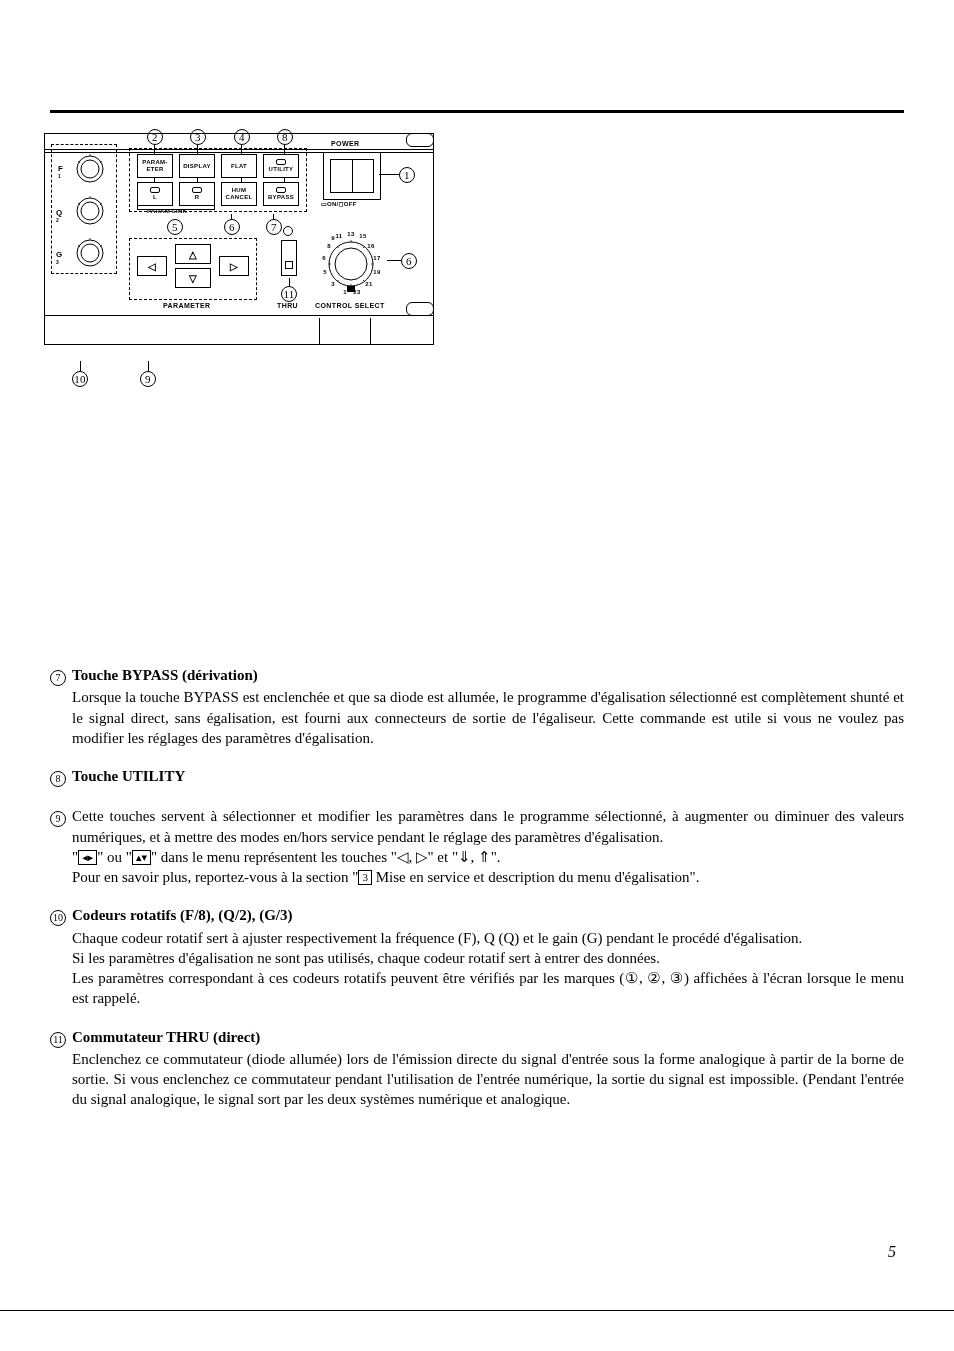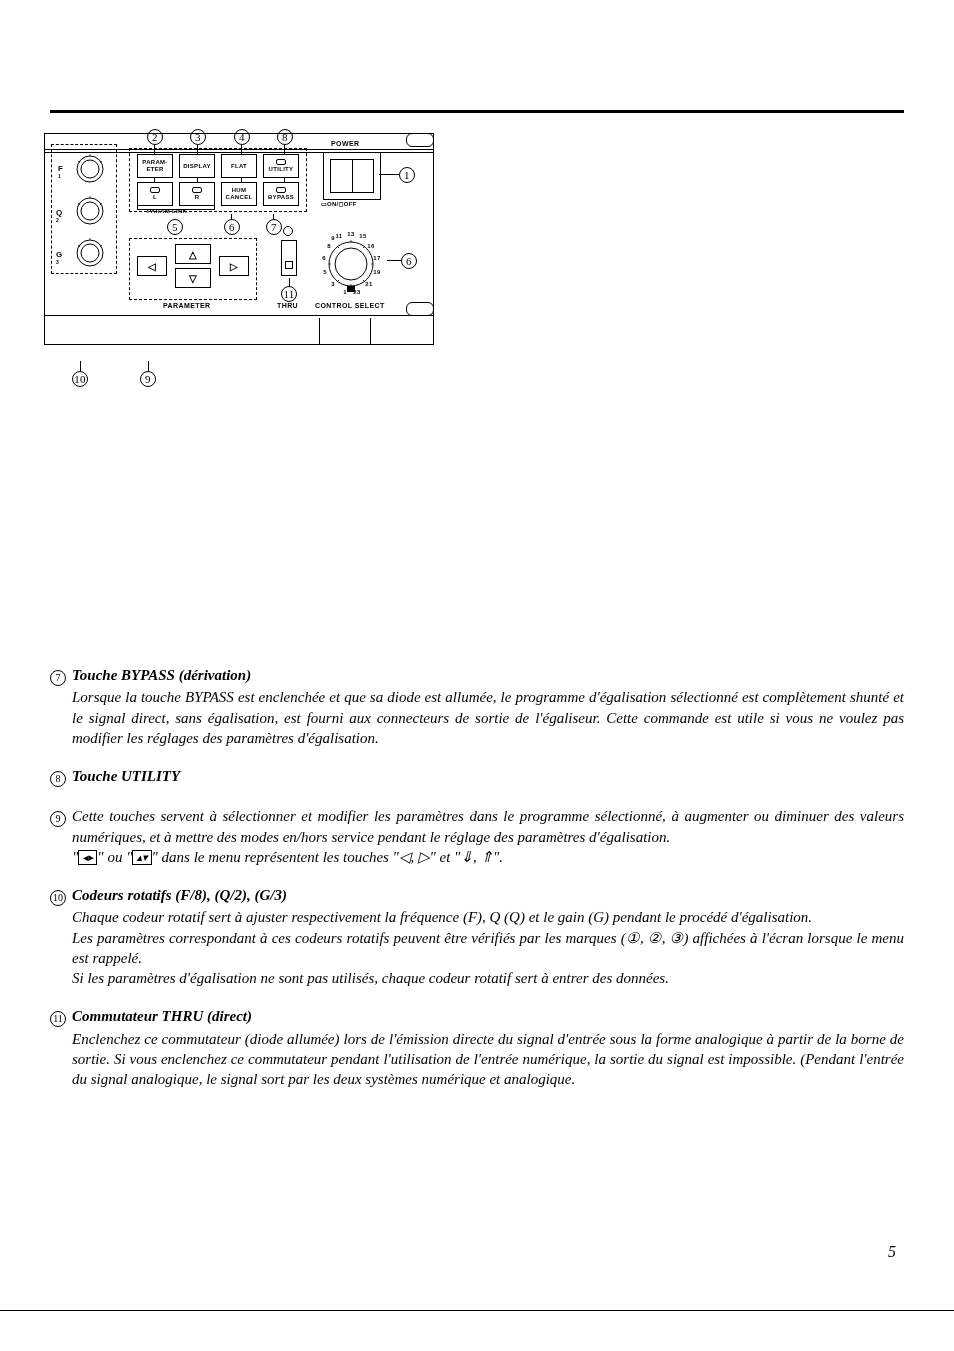--- a/index.html
+++ b/index.html
@@ -110,21 +110,20 @@
     justify-content: center;
     width: 14px;
     height: 14px;
     border: 1px solid #000;
     border-radius: 50%;
     font-size: 10px;
     line-height: 10px;
   }
   .sec-body {
     flex: 1;
-    font-style: italic;
   }
   .sec-title {
     font-weight: bold;
     margin-bottom: 2px;
   }
   .sec-text {
     text-align: justify;
     margin: 0;
   }
   .inline-box {
@@ -354,32 +353,35 @@
     </div>
 
     <div class="sec">
       <div class="sec-row">
         <div class="secnum"><span class="circ">9</span></div>
         <div class="sec-body">
           <p class="sec-text">Cette touches servent à sélectionner et modifier les paramètres dans le programme sélectionné, à augmenter ou diminuer des valeurs numériques, et à mettre des modes en/hors service pendant le réglage des paramètres d'égalisation.</p>
           <p class="sec-text">
             <span>"</span><span class="inline-box">◂▸</span><span>" ou "</span><span class="inline-box">▴▾</span><span>" dans le menu représentent les touches "◁, ▷" et "⇓, ⇑".</span>
           </p>
+          <p class="sec-text">
+            <span>Pour en savoir plus, reportez-vous à la section "</span><span class="inline-box">3</span><span> Mise en service et description du menu d'égalisation".</span>
+          </p>
         </div>
       </div>
     </div>
 
     <div class="sec">
       <div class="sec-row">
         <div class="secnum"><span class="circ">10</span></div>
         <div class="sec-body">
           <div class="sec-title">Codeurs rotatifs (F/8), (Q/2), (G/3)</div>
           <p class="sec-text">Chaque codeur rotatif sert à ajuster respectivement la fréquence (F), Q (Q) et le gain (G) pendant le procédé d'égalisation.</p>
+          <p class="sec-text">Si les paramètres d'égalisation ne sont pas utilisés, chaque codeur rotatif sert à entrer des données.</p>
           <p class="sec-text">Les paramètres correspondant à ces codeurs rotatifs peuvent être vérifiés par les marques (①, ②, ③) affichées à l'écran lorsque le menu est rappelé.</p>
-          <p class="sec-text">Si les paramètres d'égalisation ne sont pas utilisés, chaque codeur rotatif sert à entrer des données.</p>
         </div>
       </div>
     </div>
 
     <div class="sec">
       <div class="sec-row">
         <div class="secnum"><span class="circ">11</span></div>
         <div class="sec-body">
           <div class="sec-title">Commutateur THRU (direct)</div>
           <p class="sec-text">Enclenchez ce commutateur (diode allumée) lors de l'émission directe du signal d'entrée sous la forme analogique à partir de la borne de sortie. Si vous enclenchez ce commutateur pendant l'utilisation de l'entrée numérique, la sortie du signal est impossible. (Pendant l'entrée du signal analogique, le signal sort par les deux systèmes numérique et analogique.</p>

